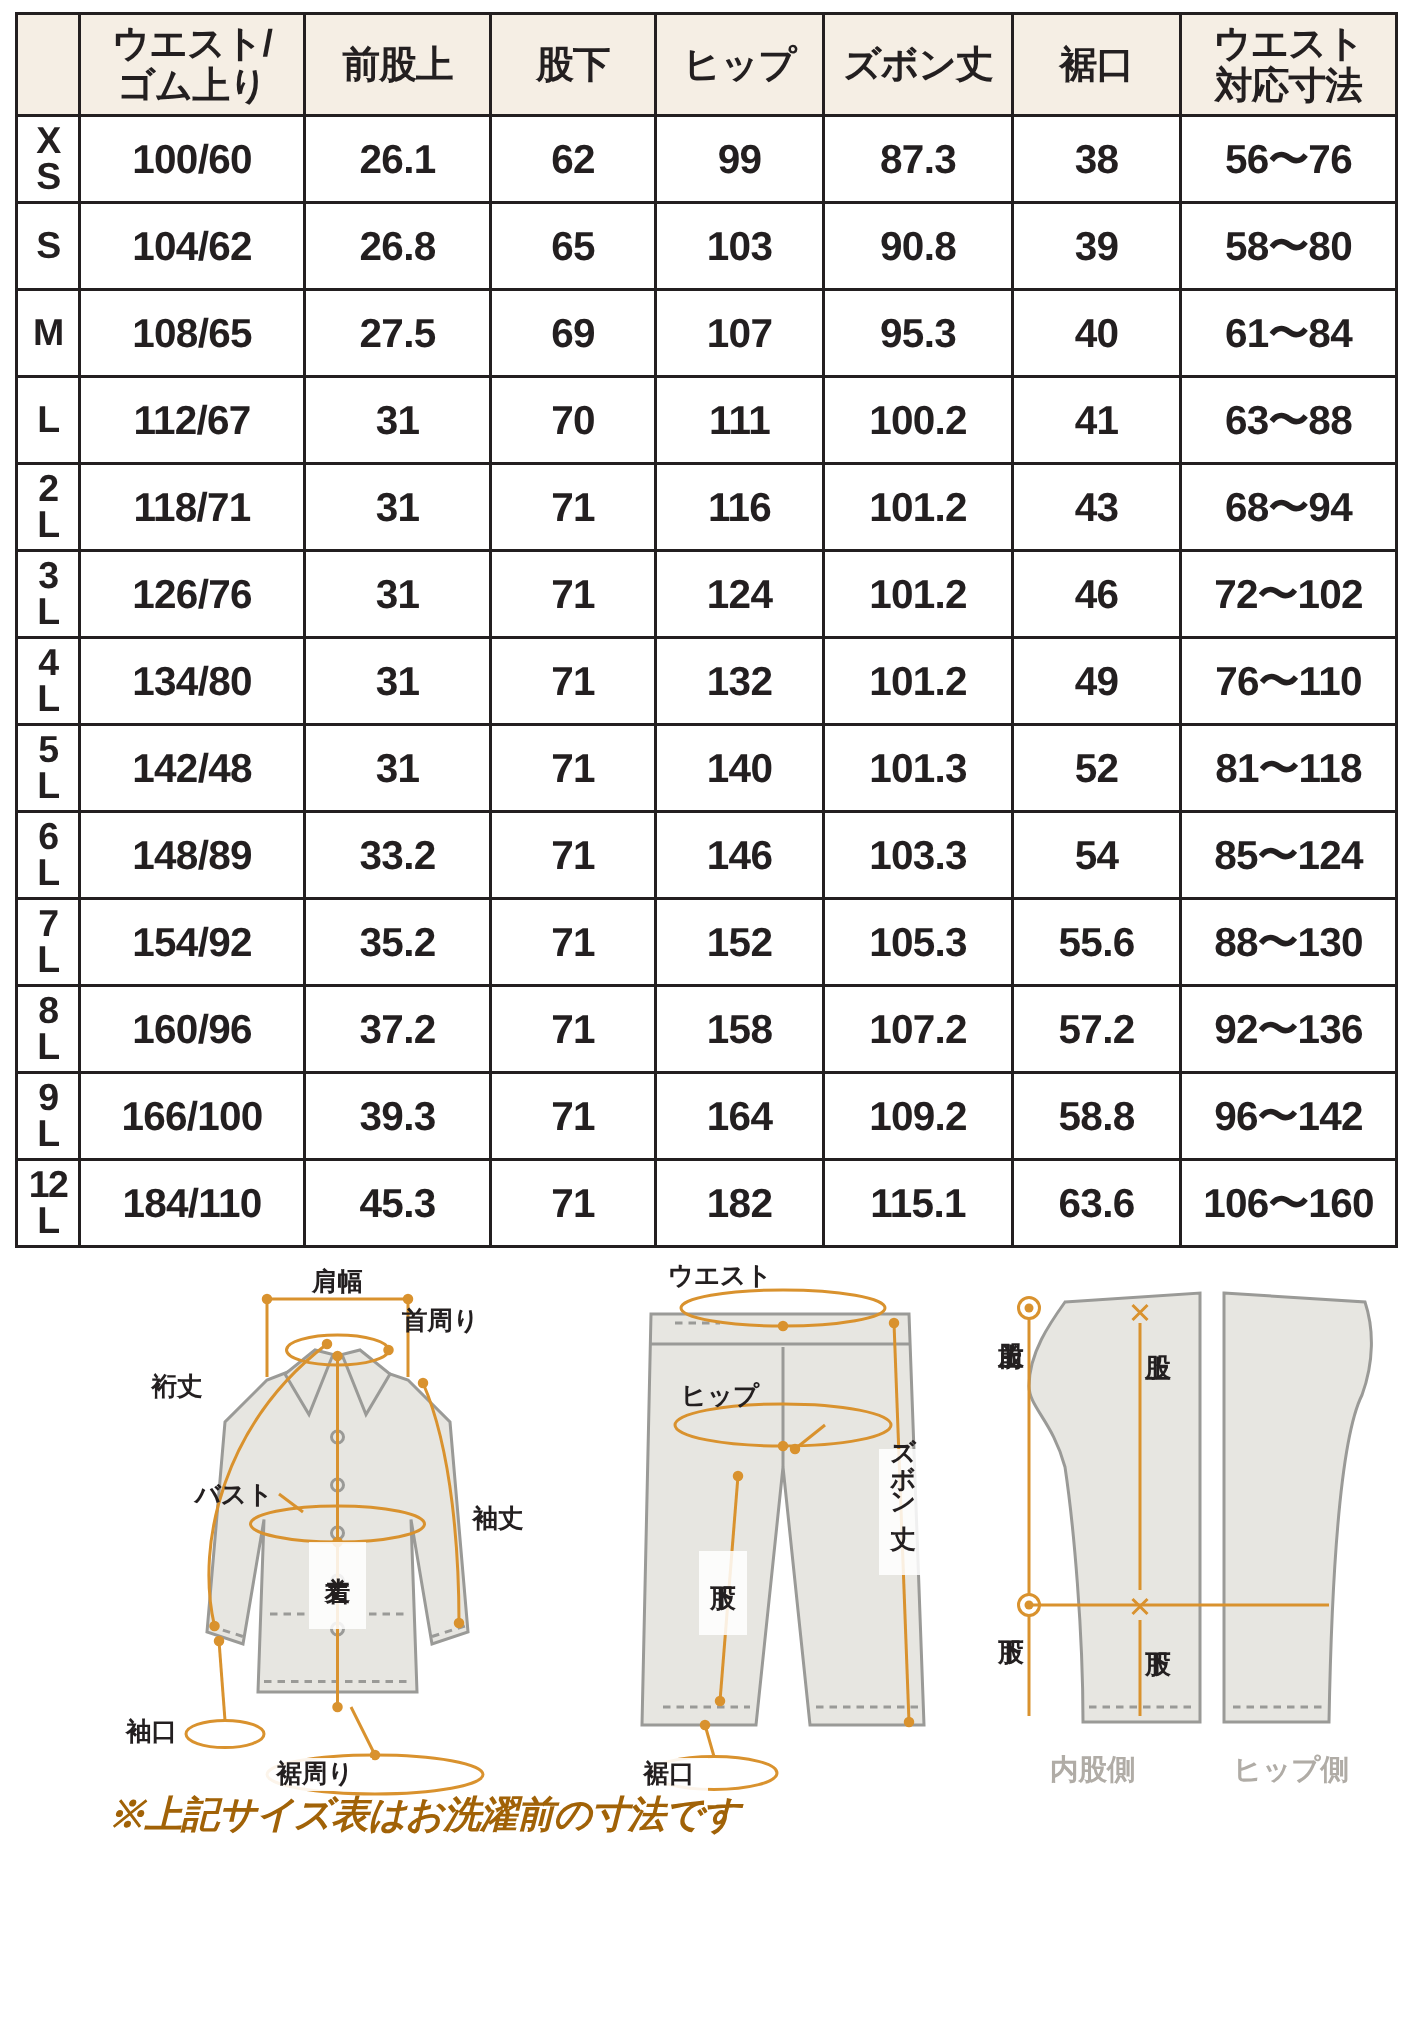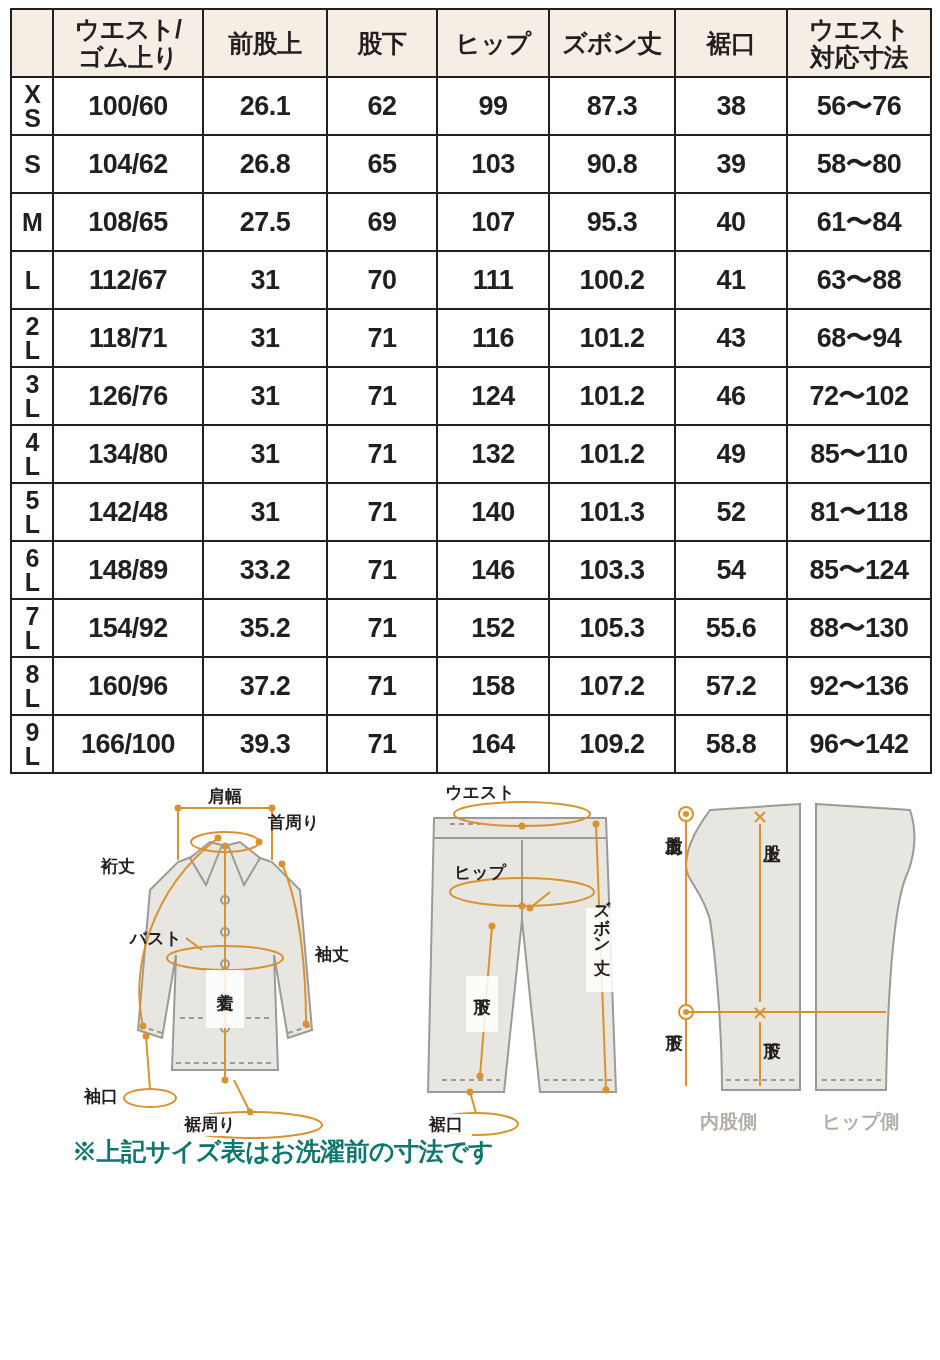--- a/index.html
+++ b/index.html
@@ -86,22 +86,23 @@
   }
   .diagram-area svg {
     display: block;
   }
   .footnote {
     position: absolute;
     left: 62px;
     bottom: 2px;
     font-size: 25px;
     font-weight: bold;
-    color: #0f766e;
+    color: #a16207;
     letter-spacing: -0.5px;
+    font-style: italic;
   }
   .vtext {
     writing-mode: vertical-rl;
     text-orientation: upright;
   }
 </style>
 </head>
 <body>
 
 <div class="page">
@@ -225,21 +226,21 @@
         <td class="size-label">
           <span>4</span>
           <span>L</span>
         </td>
         <td>134/80</td>
         <td>31</td>
         <td>71</td>
         <td>132</td>
         <td>101.2</td>
         <td>49</td>
-        <td>85〜110</td>
+        <td>76〜110</td>
       </tr>
       <tr>
         <td class="size-label">
           <span>5</span>
           <span>L</span>
         </td>
         <td>142/48</td>
         <td>31</td>
         <td>71</td>
         <td>140</td>
@@ -291,20 +292,33 @@
           <span>9</span>
           <span>L</span>
         </td>
         <td>166/100</td>
         <td>39.3</td>
         <td>71</td>
         <td>164</td>
         <td>109.2</td>
         <td>58.8</td>
         <td>96〜142</td>
+      </tr>
+      <tr>
+        <td class="size-label">
+          <span>12</span>
+          <span>L</span>
+        </td>
+        <td>184/110</td>
+        <td>45.3</td>
+        <td>71</td>
+        <td>182</td>
+        <td>115.1</td>
+        <td>63.6</td>
+        <td>106〜160</td>
       </tr>
     </tbody>
   </table>
 
   <div class="diagram-area">
     <svg width="920" height="390" viewBox="0 0 920 390" xmlns="http://www.w3.org/2000/svg">
       <defs>
         <style>
           .gf { fill:#e7e6e1; stroke:#9a9a97; stroke-width:2; }
           .gl { fill:none; stroke:#9a9a97; stroke-width:2; }

